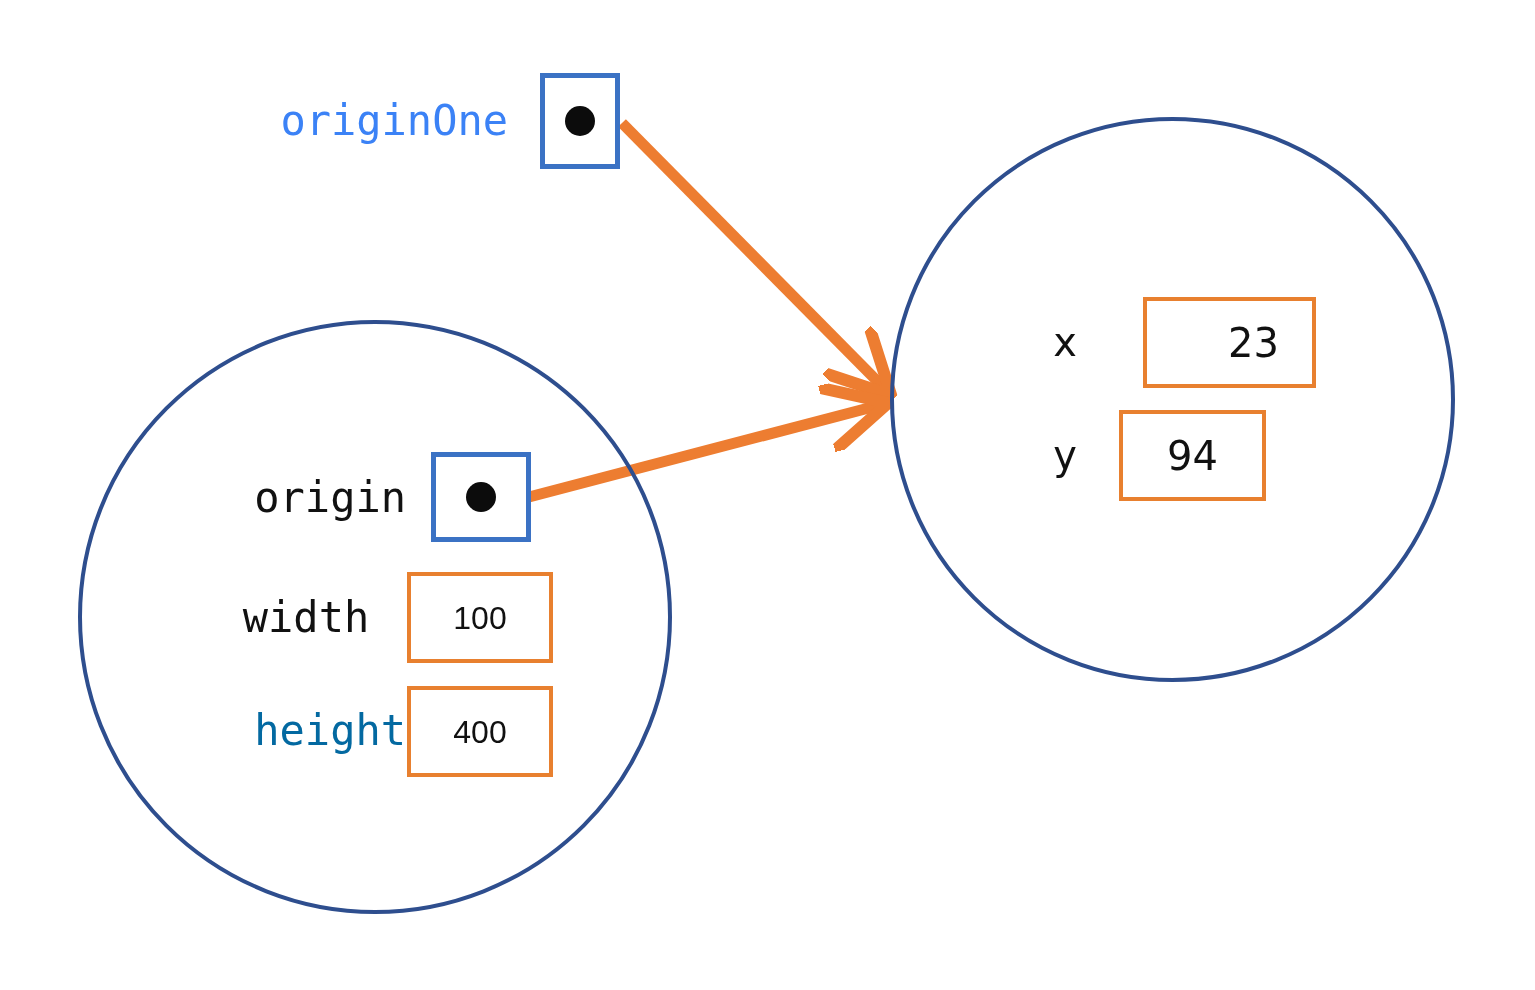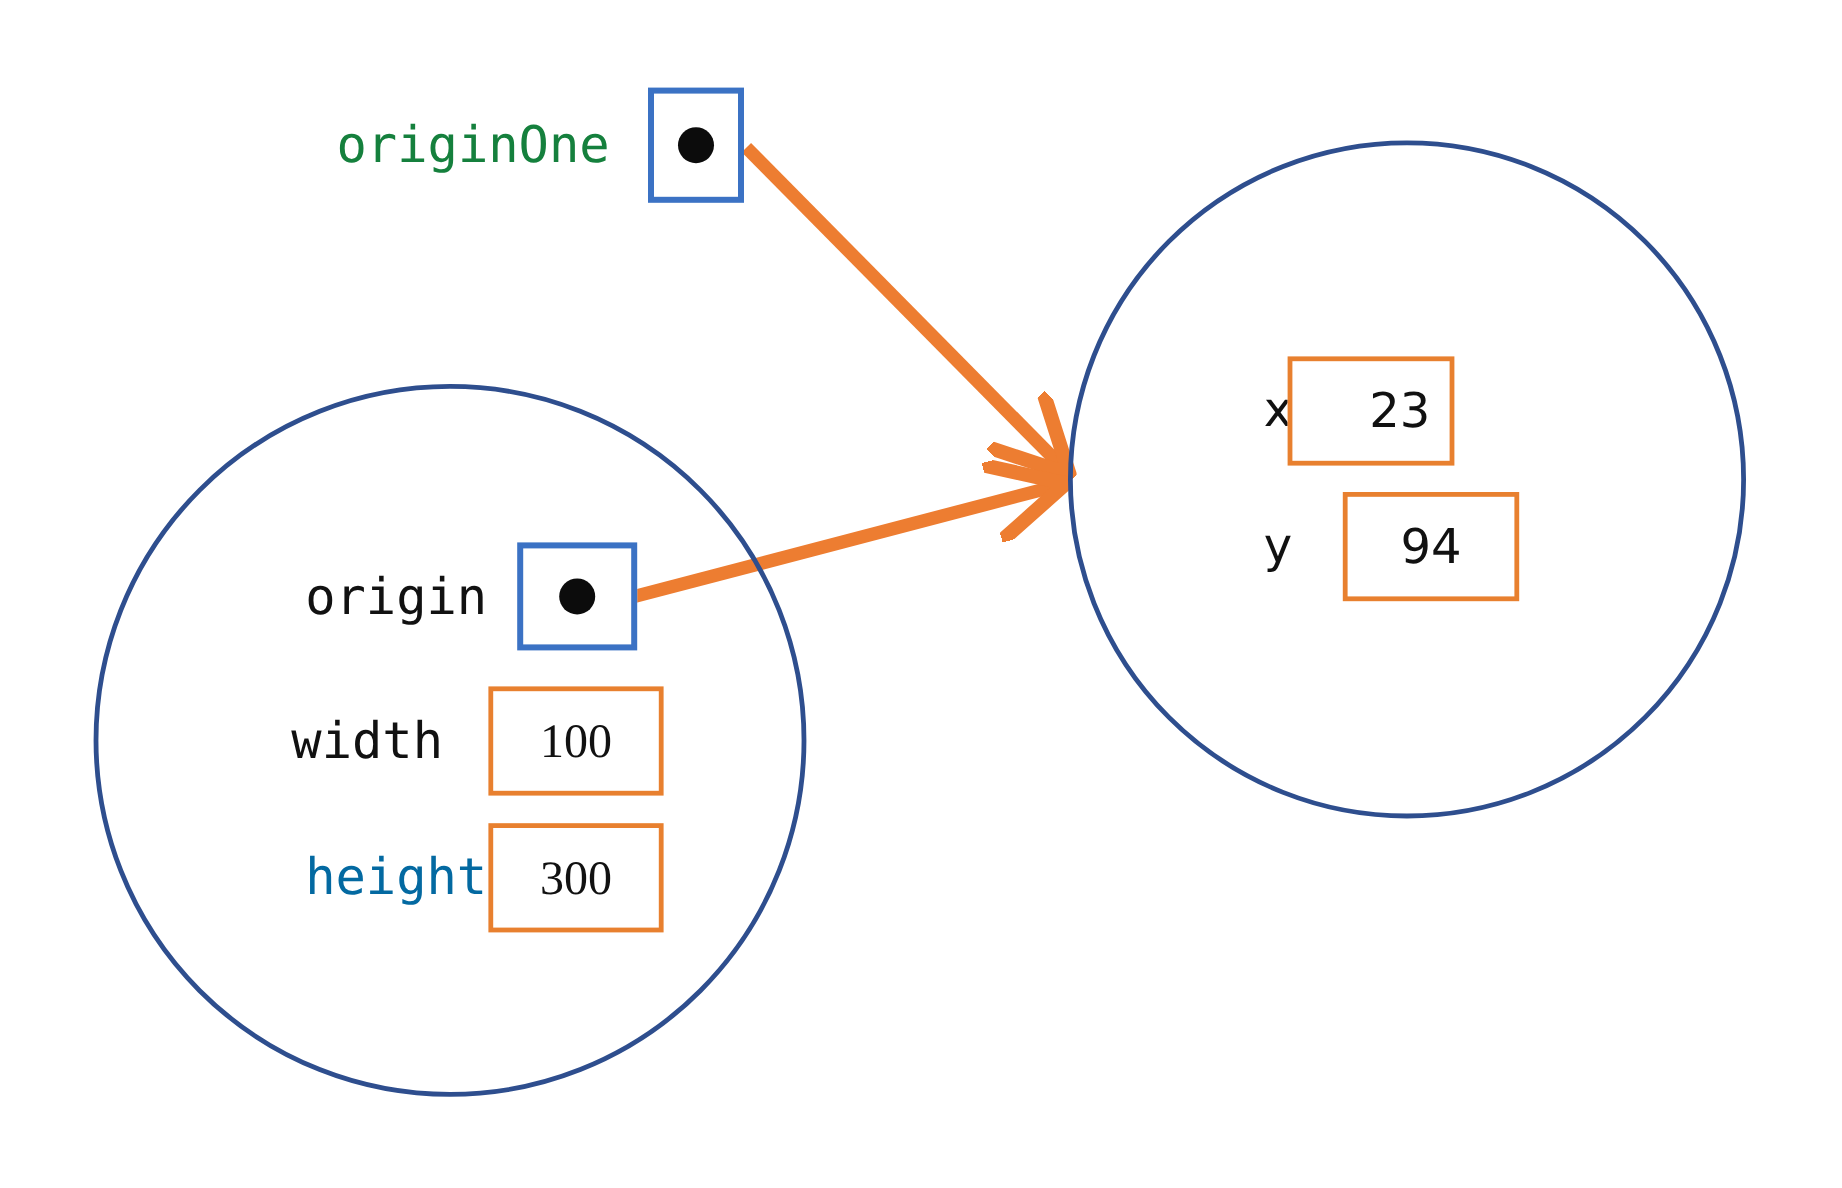--- a/index.html
+++ b/index.html
@@ -48,22 +48,22 @@
   }
 
   
   .value-box {
     box-sizing: border-box;
     border: 4px solid #E8802F;
     background: #ffffff;
     display: flex;
     align-items: center;
     justify-content: center;
-    font-family: Liberation Serif, serif;
-    font-size: 40px;
+    font-family: Liberation Sans, sans-serif;
+    font-size: 32px;
     color: #111111;
     line-height: 1;
   }
   .value-box.sans {
     font-family: "DejaVu Sans", sans-serif;
     font-size: 40px;
   }
 
   
   .pointer-box {
@@ -81,21 +81,21 @@
     background: #0c0c0c;
   }
 
   
   #label-origin-one {
     left: 258px;
     top: 100px;
     width: 250px;
     font-family: "DejaVu Sans Mono", monospace;
     font-size: 42px;
-    color: #15803d;
+    color: #3b82f6;
     position: absolute;
     text-align: right;
     line-height: 1;
     white-space: nowrap;
   }
   #box-origin-one {
     position: absolute;
     left: 540px;
     top: 73px;
     width: 80px;
@@ -168,23 +168,23 @@
     width: 50px;
     position: absolute;
     font-family: "DejaVu Sans", sans-serif;
     font-size: 40px;
     color: #111111;
     text-align: center;
     line-height: 1;
   }
   #box-x {
     position: absolute;
-    left: 1073px;
+    left: 1143px;
     top: 297px;
-    width: 139px;
+    width: 173px;
     height: 91px;
     padding-left: 48px;
   }
 
   #label-y {
     left: 1040px;
     top: 435px;
     width: 50px;
     position: absolute;
     font-family: "DejaVu Sans", sans-serif;
@@ -228,21 +228,21 @@
 
   <div id="label-origin">origin</div>
   <div id="box-origin" class="pointer-box">
     <span class="pointer-dot"></span>
   </div>
 
   <div id="label-width">width</div>
   <div id="box-width" class="value-box">100</div>
 
   <div id="label-height">height</div>
-  <div id="box-height" class="value-box">300</div>
+  <div id="box-height" class="value-box">400</div>
 
   <div id="point-object" class="obj-circle"></div>
 
   <div id="label-x">x</div>
   <div id="box-x" class="value-box sans">23</div>
 
   <div id="label-y">y</div>
   <div id="box-y" class="value-box sans">94</div>
 
 </div>

